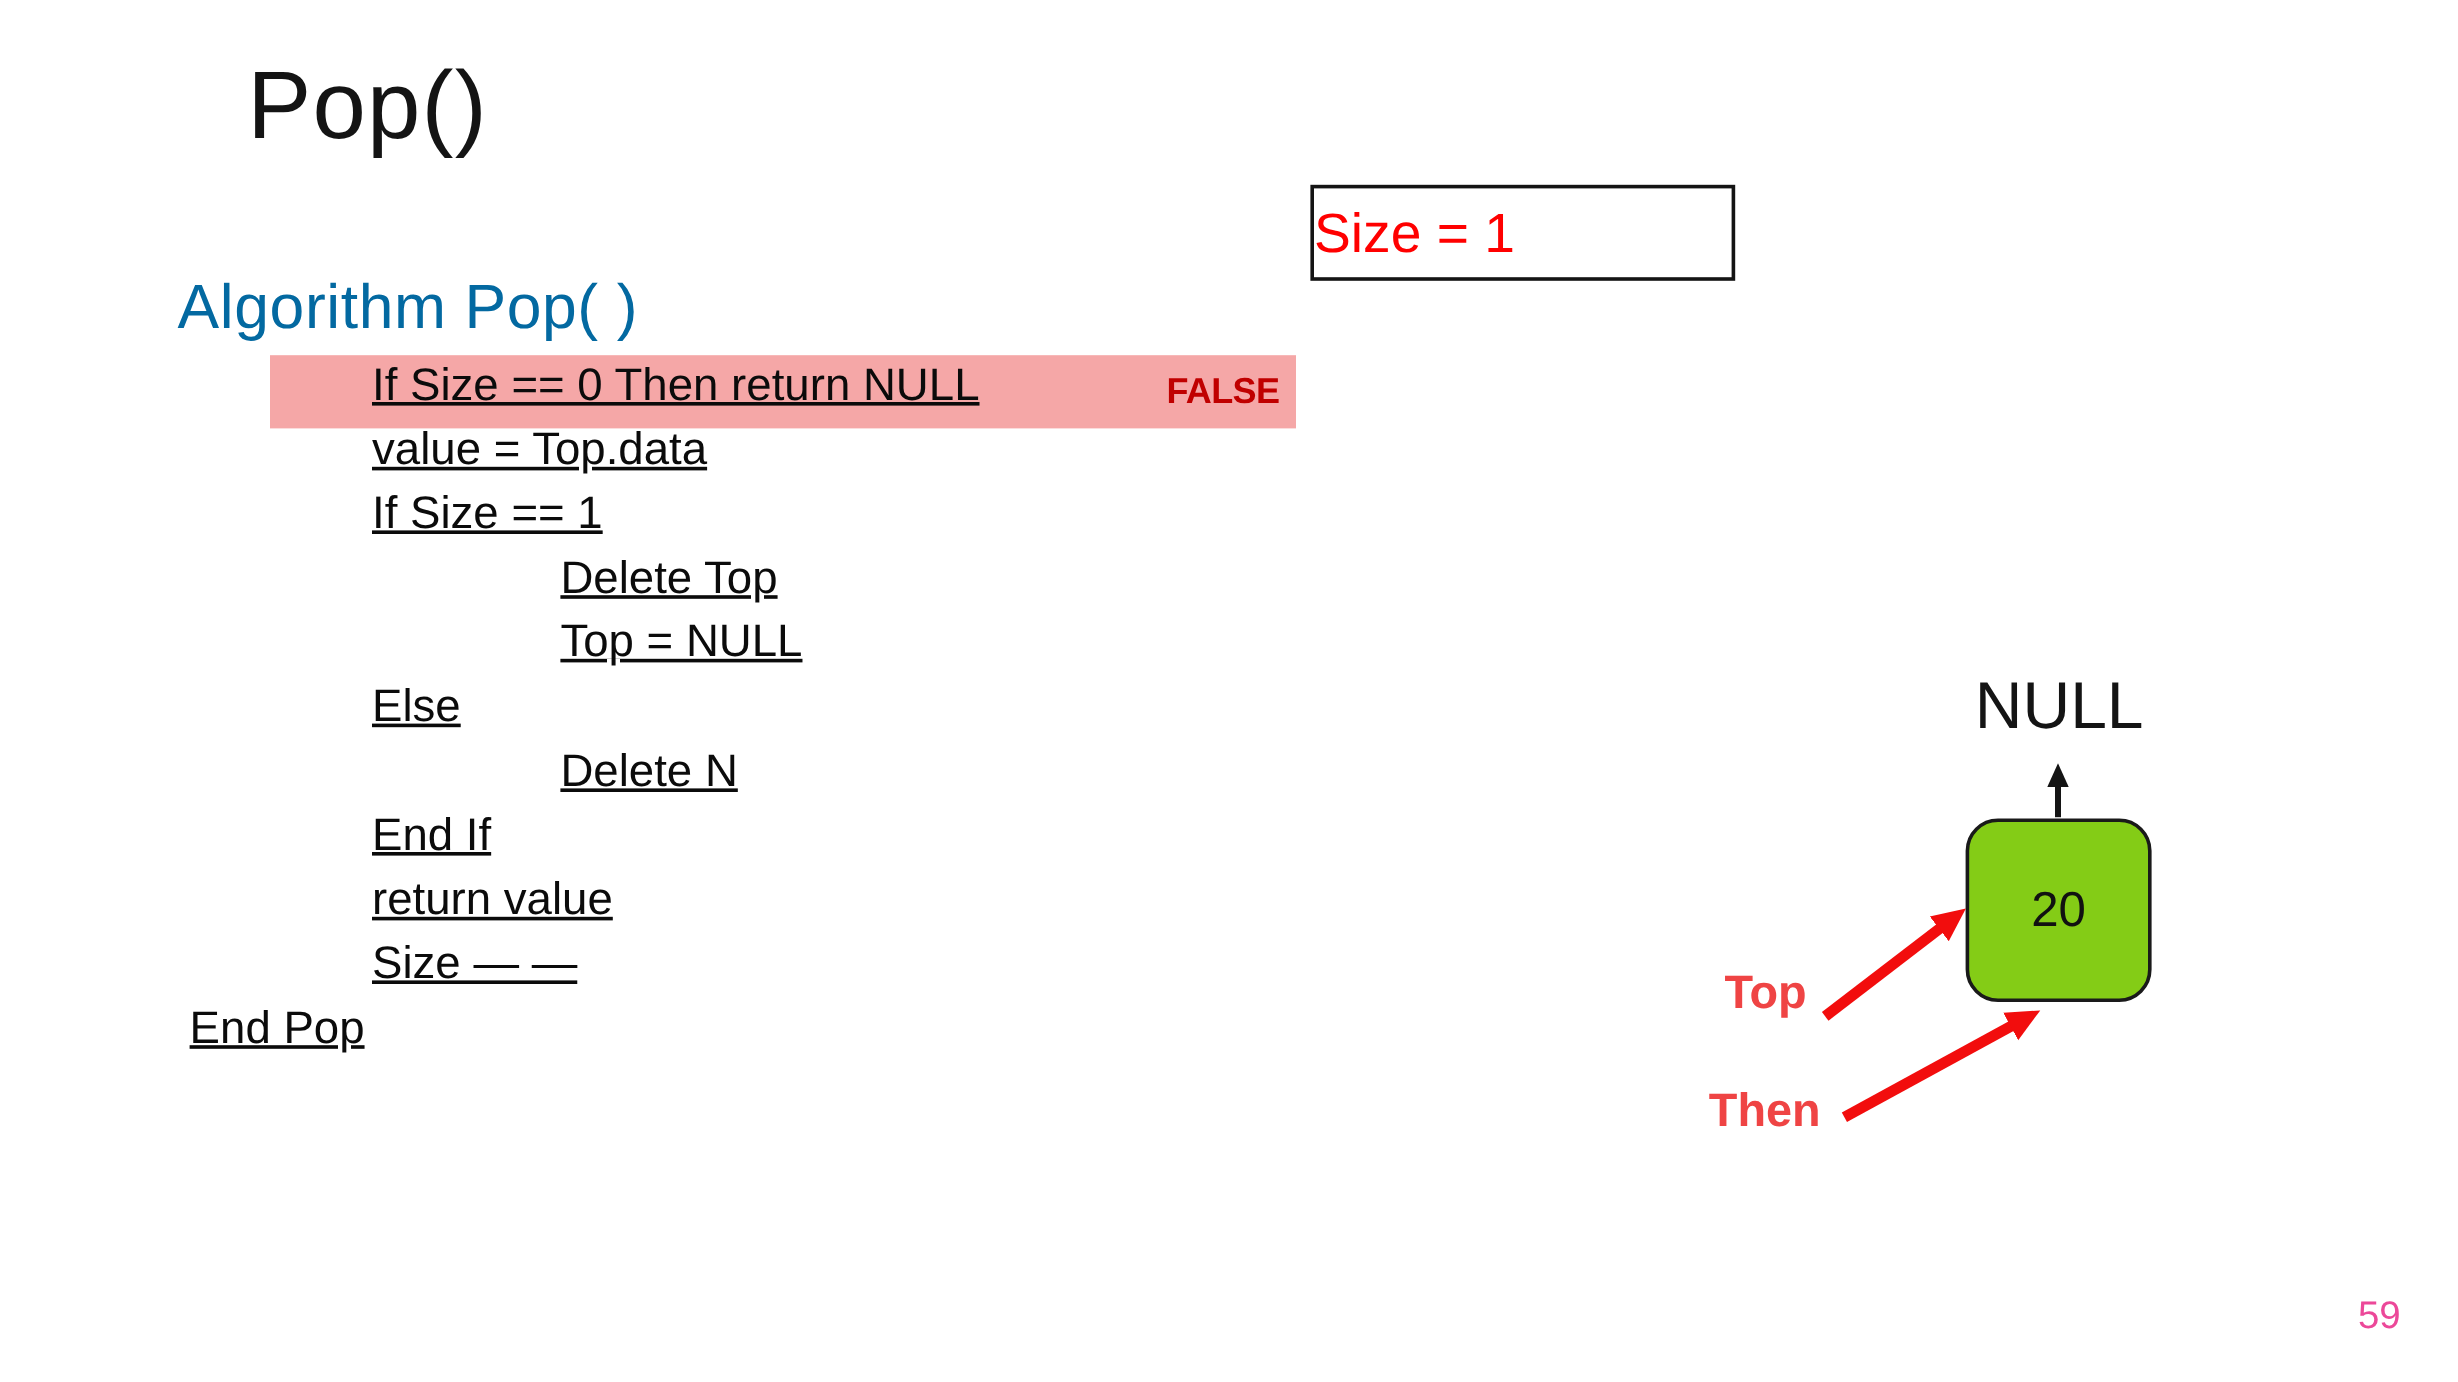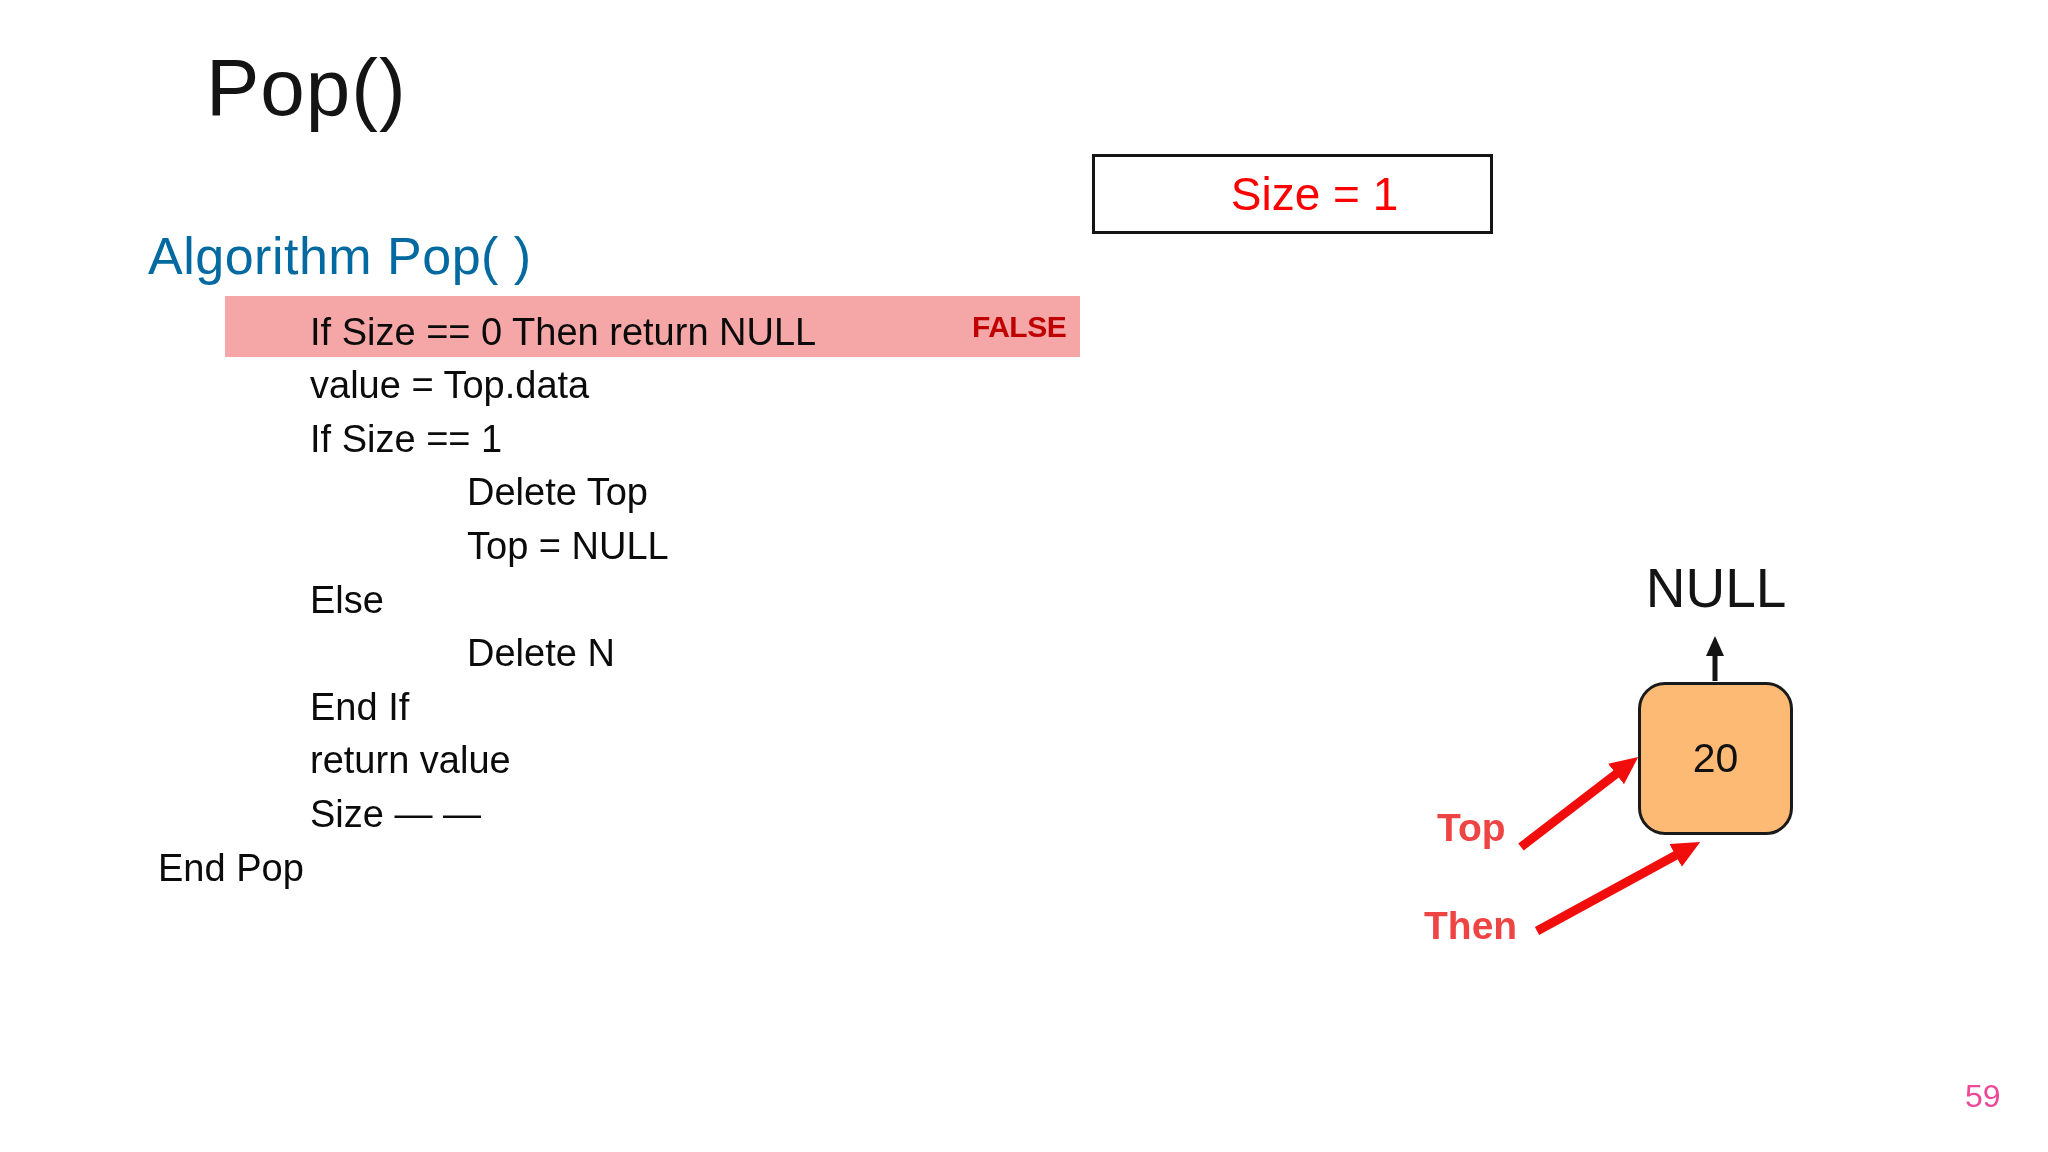--- a/index.html
+++ b/index.html
@@ -23,29 +23,27 @@
     color: #141414;
     line-height: 1.15;
     letter-spacing: 1px;
   }
 
   
   .size-box {
     position: absolute;
     left: 1092px;
     top: 154px;
-    width: 401px;
+    width: 354px;
     height: 80px;
     box-sizing: border-box;
     border: 3px solid #141414;
     background: #ffffff;
     display: flex;
     align-items: center;
-    justify-content: center;
-    padding-left: 44px;
   }
   .size-box-label {
     color: #ff0000;
     font-size: 46px;
   }
 
   
   .algo-heading {
     position: absolute;
     left: 148px;
@@ -62,21 +60,22 @@
     left: 150px;
     top: 300px;
     width: 1020px;
     font-size: 38px;
     color: #0b0b0b;
   }
   .algo-line {
     position: relative;
     height: 53.6px;
     display: flex;
-    align-items: flex-end;
+    align-items: flex-start;
+    text-decoration: underline;
   }
   .algo-line .txt {
     position: relative;
     z-index: 1;
     white-space: pre;
   }
   .indent-0 .txt { padding-left: 8px; }
   .indent-1 .txt { padding-left: 160px; }
   .indent-2 .txt { padding-left: 317px; }
   .algo-line .suffix {
@@ -120,21 +119,21 @@
   }
   .node-box {
     position: absolute;
     left: 1638px;
     top: 682px;
     width: 155px;
     height: 153px;
     box-sizing: border-box;
     border: 3px solid #1a1a1a;
     border-radius: 27px;
-    background: #fdba74;
+    background: #84cc16;
     display: flex;
     align-items: center;
     justify-content: center;
     font-size: 41px;
     color: #111111;
   }
   .ptr-label {
     position: absolute;
     font-size: 39px;
     font-weight: bold;

